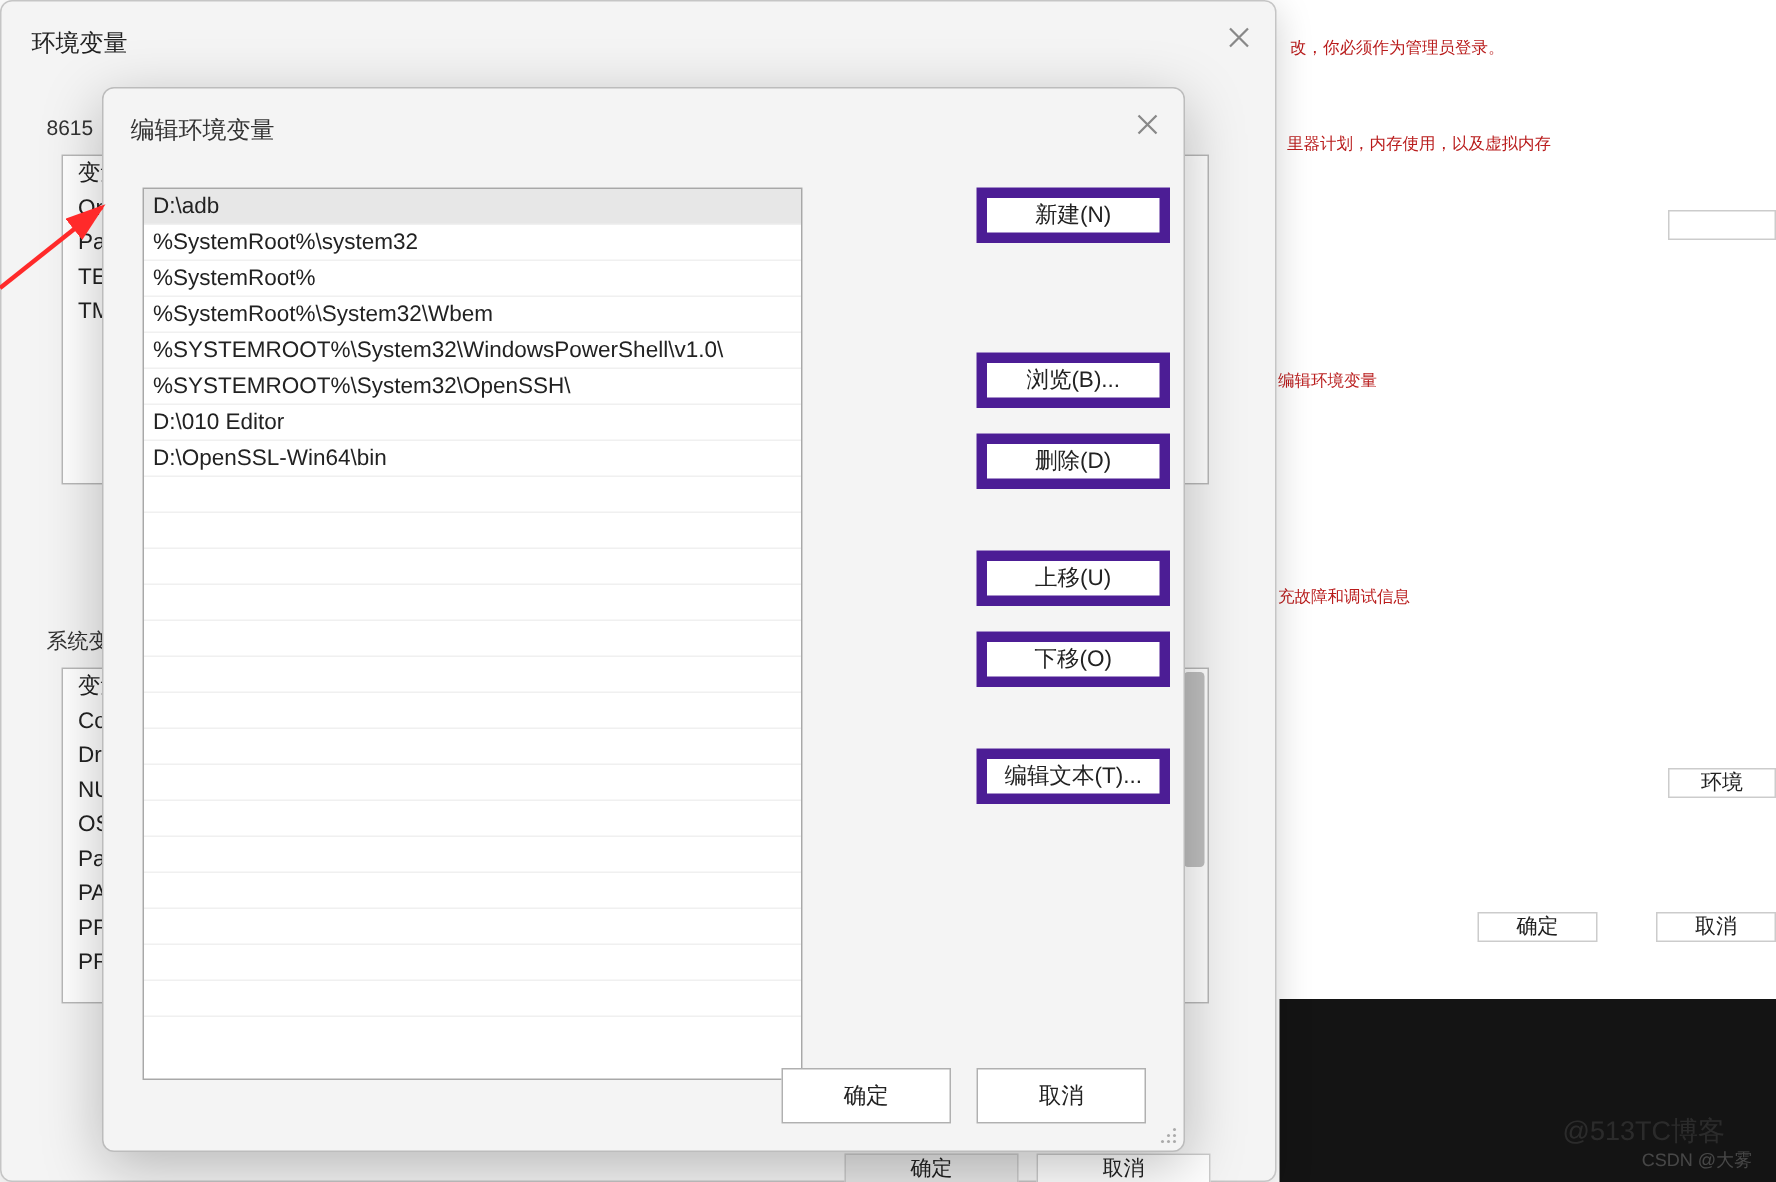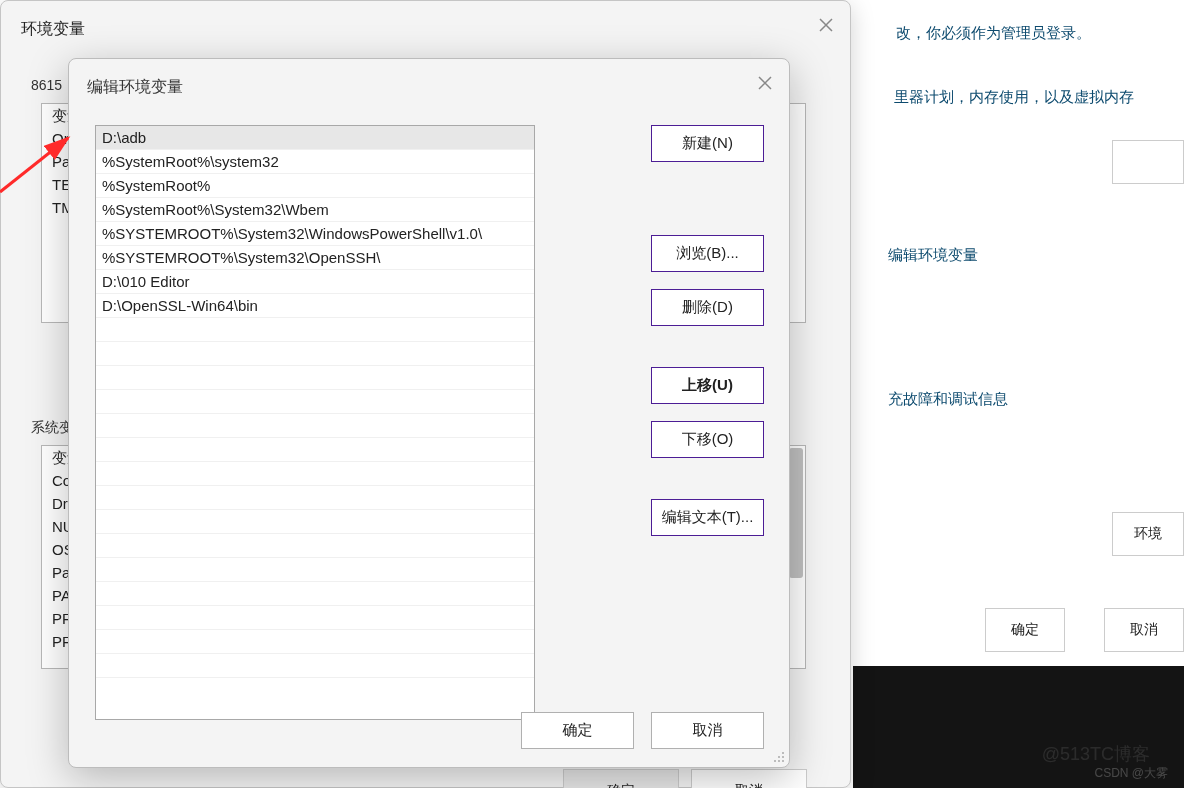--- a/index.html
+++ b/index.html
@@ -1,21 +1,21 @@
 <!DOCTYPE html>
 <html><head>
 <meta charset="utf-8">
 <style>
   * { box-sizing: border-box; font-family: "Segoe UI", "Microsoft YaHei", sans-serif; }
   body { margin: 0; width: 1184px; height: 788px; background: #fff; overflow: hidden; position: relative; font-size: 14px; }
-  .bg-text { position: absolute; color: #0c4a6e; font-size: 15px; margin-left: 36px; }
+  .bg-text { position: absolute; color: #b91c1c; font-size: 11px; }
 
   .dark-strip { position: absolute; left: 853px; top: 666px; width: 331px; height: 122px; background: #141414; }
 
-  .sys-button { position: absolute; border: 1px solid #ccc; background: #fff; height: 44px; display: flex; align-items: center; justify-content: center; padding: 0 12px; color: #222; cursor: default; }
+  .sys-button { position: absolute; border: 1px solid #ccc; background: #fff; height: 20px; display: flex; align-items: center; justify-content: center; padding: 0 12px; color: #222; cursor: default; }
   .sys-button.default { background: #e7e7e7; }
 
   
   .env-dialog { position: absolute; left: 0; top: 0; width: 851px; height: 788px; border: 1px solid #c5c5c5; border-radius: 8px; background: #f4f4f4; box-shadow: 0 6px 24px rgba(0,0,0,0.18); }
   .env-title { position: absolute; left: 20px; top: 18px; font-size: 16px; color: #222; }
   .env-close { position: absolute; right: 14px; top: 14px; width: 20px; height: 20px; cursor: default; }
   .env-close svg { width: 20px; height: 20px; }
 
   .env-label { position: absolute; left: 30px; font-size: 14px; color: #333; }
   .env-listbox { position: absolute; left: 40px; width: 765px; border: 1px solid #b8b8b8; background: #fff; }
@@ -24,21 +24,21 @@
 
   
   .edit-dialog { position: absolute; left: 68px; top: 58px; width: 722px; height: 710px; border: 1px solid #bcbcbc; border-radius: 8px; background: #f4f4f4; box-shadow: 0 10px 40px rgba(0,0,0,0.25); }
   .edit-title { position: absolute; left: 18px; top: 18px; font-size: 16px; color: #333; }
   .edit-close { position: absolute; right: 14px; top: 14px; width: 20px; height: 20px; cursor: default; }
 
   .path-listbox { position: absolute; left: 26px; top: 66px; width: 440px; height: 595px; border: 1px solid #a8a8a8; background: #fff; overflow: hidden; }
   .path-row { height: 24px; line-height: 24px; padding: 0 6px; font-size: 15px; color: #222; border-bottom: 1px solid #f0f0f0; white-space: nowrap; }
   .path-row.selected { background: #e7e7e7; }
 
-  .side-btn { position: absolute; left: 582px; width: 113px; height: 37px; border: 1px solid #4c1d95; background: #fff; display: flex; align-items: center; justify-content: center; font-size: 15px; color: #222; cursor: default; }
+  .side-btn { position: absolute; left: 582px; width: 129px; height: 37px; border: 7px solid #4c1d95; background: #fff; display: flex; align-items: center; justify-content: center; font-size: 15px; color: #222; cursor: default; }
 
   .dlg-btn { position: absolute; bottom: 18px; width: 113px; height: 37px; border: 1px solid #b0b0b0; background: #fff; display: flex; align-items: center; justify-content: center; font-size: 15px; color: #222; cursor: default; }
 
   
   .arrow { position: absolute; left: -4px; top: 130px; pointer-events: none; }
 
   .watermark { position: absolute; right: 16px; bottom: 6px; color: rgba(255,255,255,0.22); font-size: 12px; }
   .watermark2 { position: absolute; right: 34px; bottom: 22px; color: rgba(255,255,255,0.10); font-size: 18px; }
 
   .resize-grip { position: absolute; right: 4px; bottom: 4px; width: 14px; height: 14px; }
@@ -132,21 +132,21 @@
         <div class="path-row"></div>
         <div class="path-row"></div>
         <div class="path-row"></div>
         <div class="path-row"></div>
       </div>
   </div>
 
   <div class="side-btn" style="top:66px;">新建(N)</div>
   <div class="side-btn" style="top:230px;">删除(D)</div>
   <div class="side-btn" style="top:176px;">浏览(B)...</div>
-  <div class="side-btn" style="top:308px;font-weight:bold;">上移(U)</div>
+  <div class="side-btn" style="top:308px;">上移(U)</div>
   <div class="side-btn" style="top:362px;">下移(O)</div>
   <div class="side-btn" style="top:440px;">编辑文本(T)...</div>
 
   <div class="dlg-btn" style="left:452px;">确定</div>
   <div class="dlg-btn" style="left:582px;">取消</div>
 
   <div class="resize-grip">
     <svg viewBox="0 0 14 14">
       <circle cx="12" cy="4" r="1" fill="#aaa"></circle>
       <circle cx="8" cy="8" r="1" fill="#aaa"></circle>

